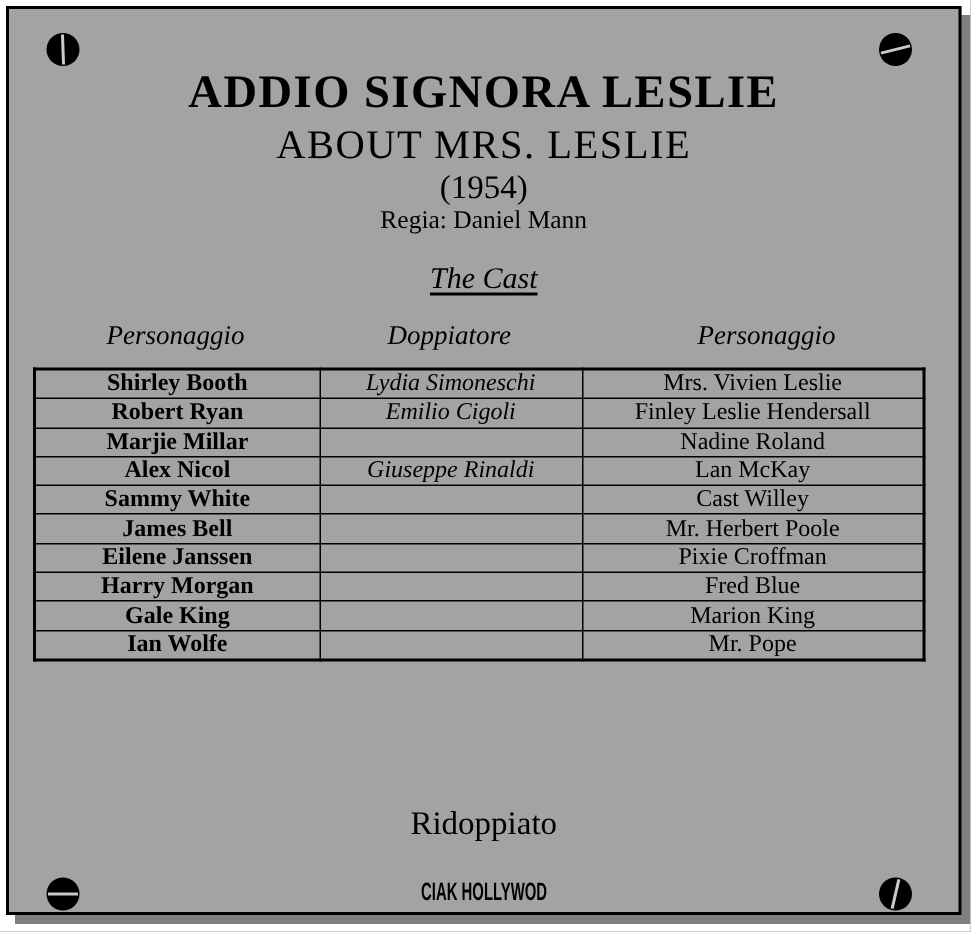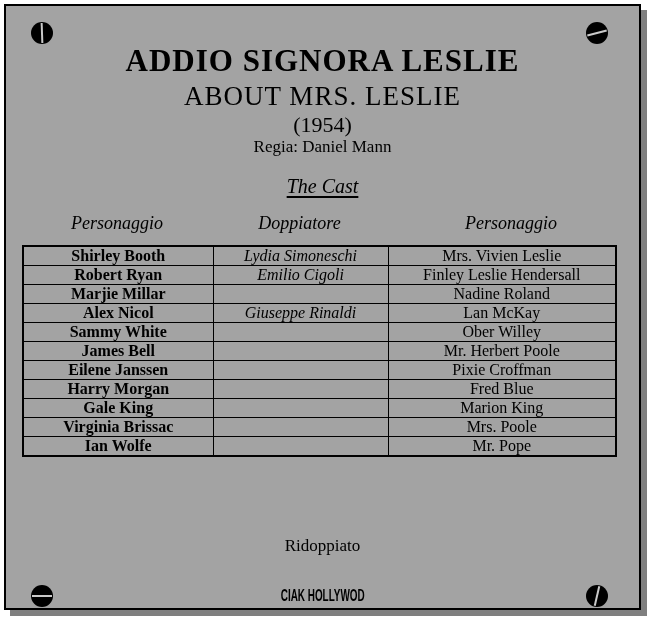--- a/index.html
+++ b/index.html
@@ -54,21 +54,21 @@
     border-collapse:collapse; table-layout:fixed;
     border:2px solid #000;
   }
   table.cast-table td {
     border:1.5px solid #000; text-align:center; vertical-align:middle;
     font-size:16px; padding:0 2px; overflow:hidden; white-space:nowrap;
   }
   td.c1 { font-weight:bold; }
   td.c2 { font-style:italic; }
 
-  .footnote { top:530px; font-size:17px; }
+  .footnote { top:530px; font-size:22px; }
   .logo { top:581px; }
   .logo span {
     display:inline-block;
     font-family:"Liberation Sans", sans-serif;
     font-weight:bold; font-size:16px; letter-spacing:0px;
     transform:scaleX(0.62) scaleY(1.05); transform-origin:center;
   }
 </style>
 </head>
 <body>
@@ -122,21 +122,21 @@
         <td class="c3">Nadine Roland</td>
       </tr>
       <tr>
         <td class="c1">Alex Nicol</td>
         <td class="c2">Giuseppe Rinaldi</td>
         <td class="c3">Lan McKay</td>
       </tr>
       <tr>
         <td class="c1">Sammy White</td>
         <td class="c2"></td>
-        <td class="c3">Ober Willey</td>
+        <td class="c3">Cast Willey</td>
       </tr>
       <tr>
         <td class="c1">James Bell</td>
         <td class="c2"></td>
         <td class="c3">Mr. Herbert Poole</td>
       </tr>
       <tr>
         <td class="c1">Eilene Janssen</td>
         <td class="c2"></td>
         <td class="c3">Pixie Croffman</td>
@@ -145,25 +145,20 @@
         <td class="c1">Harry Morgan</td>
         <td class="c2"></td>
         <td class="c3">Fred Blue</td>
       </tr>
       <tr>
         <td class="c1">Gale King</td>
         <td class="c2"></td>
         <td class="c3">Marion King</td>
       </tr>
       <tr>
-        <td class="c1">Virginia Brissac</td>
-        <td class="c2"></td>
-        <td class="c3">Mrs. Poole</td>
-      </tr>
-      <tr>
         <td class="c1">Ian Wolfe</td>
         <td class="c2"></td>
         <td class="c3">Mr. Pope</td>
       </tr>
     </tbody>
   </table>
 
   <div class="abs-center footnote">Ridoppiato</div>
 
   <div class="abs-center logo">

